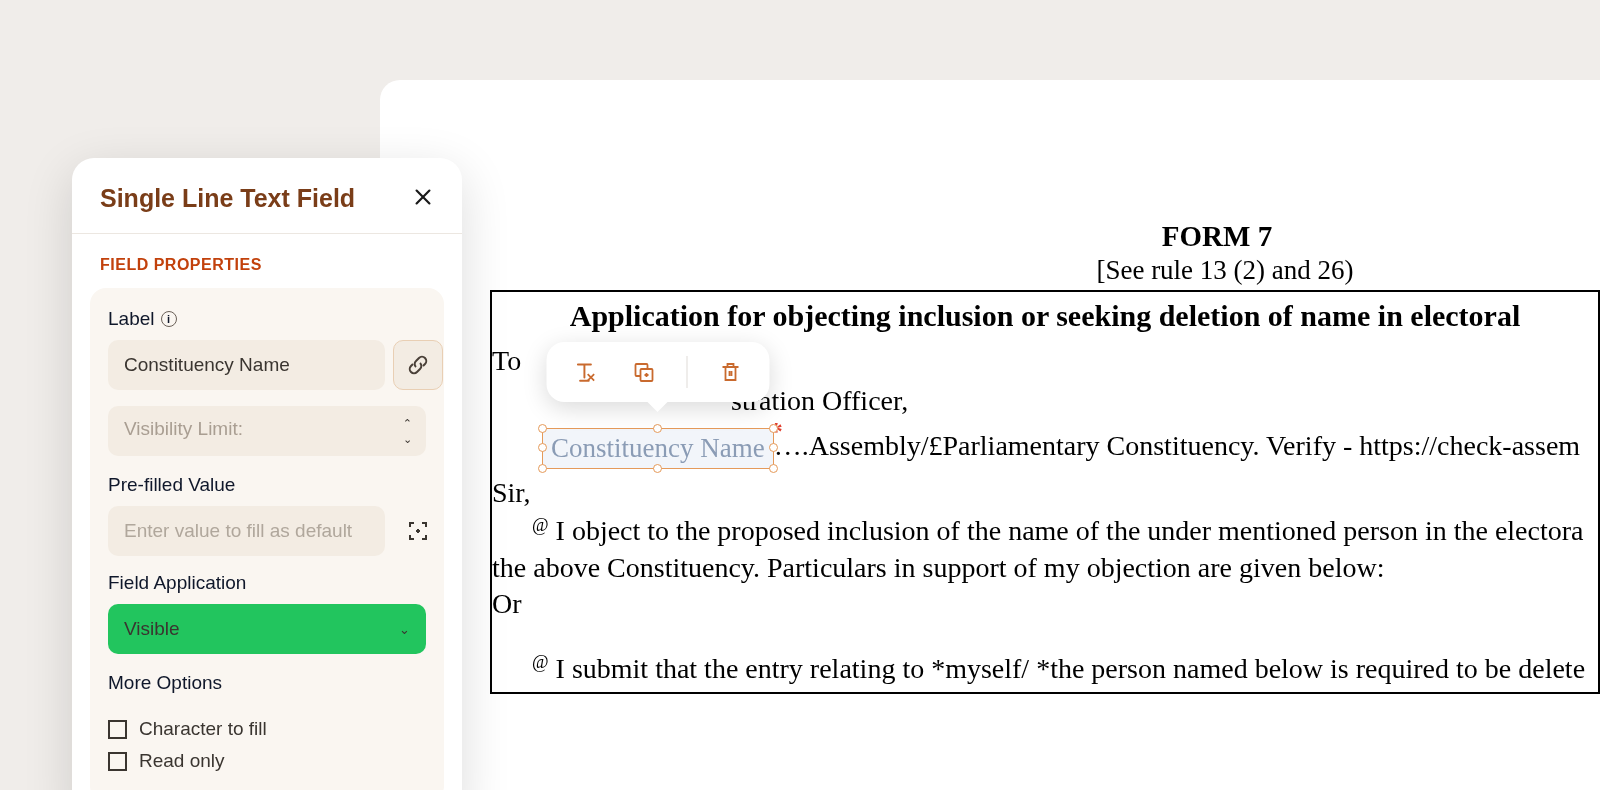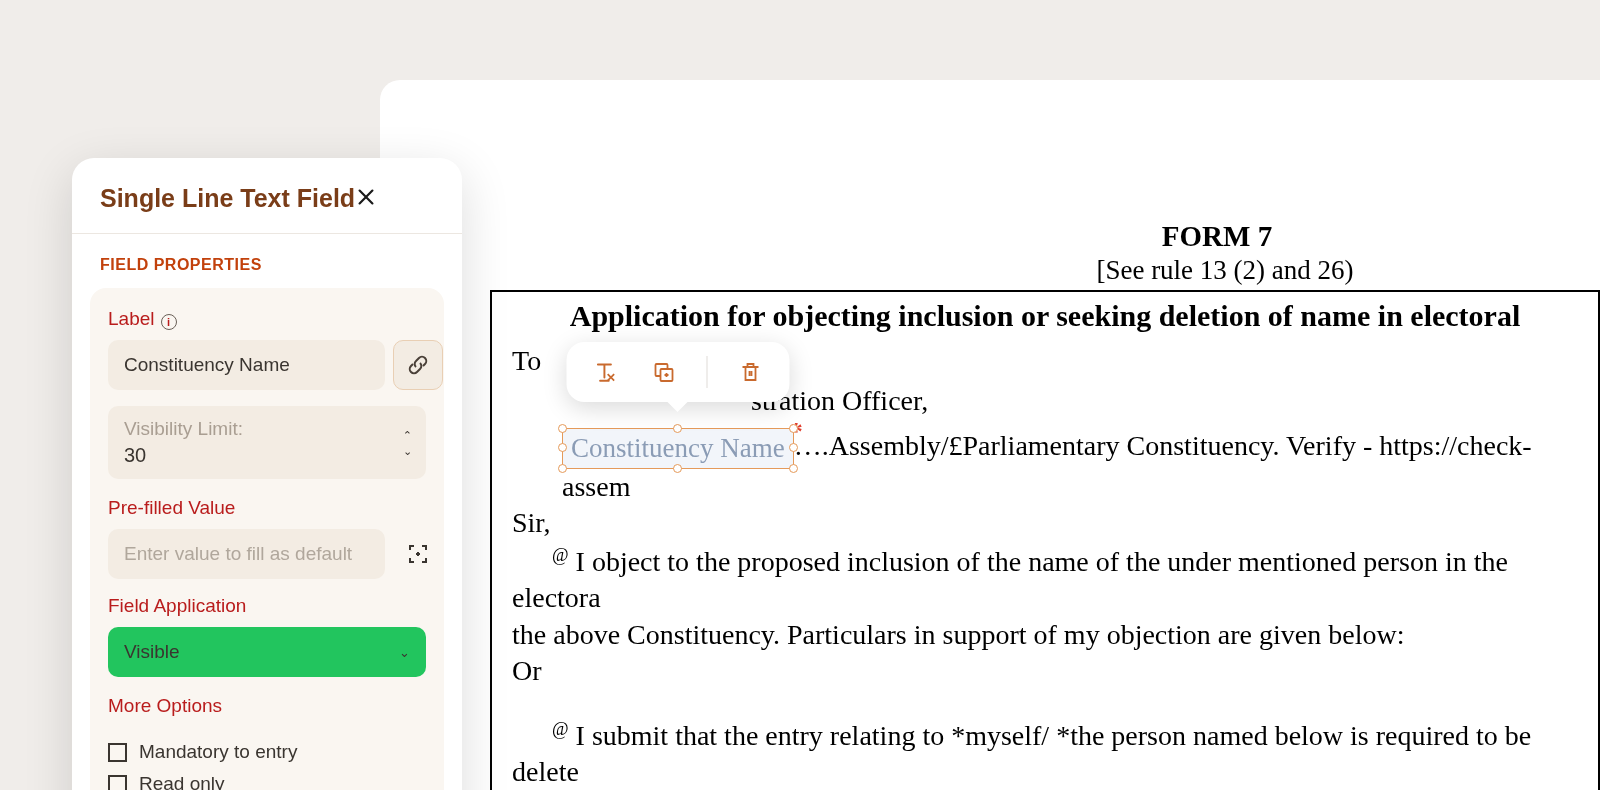--- a/index.html
+++ b/index.html
@@ -42,21 +42,21 @@
     padding-left:360px;
   }
   .doc-table {
     border-collapse: collapse;
     width: 100%;
     font-size: 28px;
     line-height: 1.3;
   }
   .doc-table td {
     border: 2px solid #000;
-    padding: 4px 20px;
+    padding: 4px 0;
     vertical-align: top;
   }
   .app-heading {
     font-weight: bold;
     text-align: center;
     font-size: 30px;
   }
   .body-cell {
     font-size: 28px;
     line-height: 1.3;
@@ -153,21 +153,21 @@
     width: 390px;
     background: #fff;
     border-radius: 22px;
     box-shadow: 0 14px 50px rgba(0,0,0,0.14);
     z-index: 30;
     overflow: hidden;
   }
   .props-header {
     display: flex;
     align-items: center;
-    justify-content: flex-start;
+    justify-content: space-between;
     padding: 26px 28px 20px 28px;
   }
   .props-title {
     font-size: 25px;
     font-weight: 700;
     color: #7a3d18;
   }
   .close-btn {
     font-size: 28px;
     font-weight: 400;
@@ -187,24 +187,24 @@
     color: #c2410c;
   }
   .props-body {
     background: #faf6f1;
     border-radius: 16px;
     margin: 0 18px 18px 18px;
     padding: 20px 18px;
   }
   .field-label {
     font-size: 19px;
-    color: #b91c1c;
+    color: #0f172a;
     margin-bottom: 10px;
     display: flex;
-    align-items: flex-end;
+    align-items: center;
     gap: 6px;
   }
   .info-icon {
     display: inline-flex;
     width: 16px; height: 16px;
     border: 1.5px solid #6a6058;
     border-radius: 50%;
     align-items: center;
     justify-content: center;
     font-size: 11px;
@@ -359,21 +359,21 @@
                 <span class="sel-handle sh-ne"></span>
                 <span class="sel-handle sh-e"></span>
                 <span class="sel-handle sh-se"></span>
                 <span class="sel-handle sh-s"></span>
                 <span class="sel-handle sh-sw"></span>
                 <span class="sel-handle sh-w"></span>
               </span>
             </span><span>….Assembly/£Parliamentary Constituency. Verify - https://check-assem</span>
           </div>
 
-          <div style="">Sir,</div>
+          <div style="margin-top:6px;">Sir,</div>
 
           <div style="margin-top:2px;">
             <span style="padding-left:40px;"><span class="sup">@</span> </span><span>I object to the proposed inclusion of the name of the under mentioned person in the electora</span>
           </div>
           <div>the above Constituency. Particulars in support of my objection are given below:</div>
           <div>Or</div>
 
           <div style="margin-top:28px;">
             <span style="padding-left:40px;"><span class="sup">@</span> </span><span>I submit that the entry relating to *myself/ *the person named below is required to be delete</span>
           </div>
@@ -407,21 +407,20 @@
       <div class="icon-chip">
         <svg width="24" height="24" viewBox="0 0 24 24" fill="none" stroke="#4a4038" stroke-width="2">
           <path d="M10 14 a4 4 0 0 1 0-6 l3-3 a4 4 0 0 1 6 6 l-2 2"></path>
           <path d="M14 10 a4 4 0 0 1 0 6 l-3 3 a4 4 0 0 1 -6 -6 l2 -2"></path>
         </svg>
       </div>
     </div>
 
     <div class="char-limit-box">
       <div class="char-limit-label">Visibility Limit:</div>
-      <div class="char-limit-value">30</div>
       <div class="stepper">
         <span>⌃</span>
         <span style="transform:rotate(180deg); display:inline-block;">⌃</span>
       </div>
     </div>
 
     <div class="field-label">
       <span>Pre-filled Value</span>
     </div>
     <div class="input-row">
@@ -440,20 +439,20 @@
     <div class="select-box">
       <span>Visible</span>
       <span class="chevron">⌄</span>
     </div>
 
     <div class="field-label" style="margin-bottom:24px;">
       <span>More Options</span>
     </div>
     <div class="checkbox-row">
       <span class="chk"></span>
-      <span>Mandatory to entry</span>
+      <span>Character to fill</span>
     </div>
     <div class="checkbox-row">
       <span class="chk"></span>
       <span>Read only</span>
     </div>
   </div>
 </div>
 
 </body></html>

